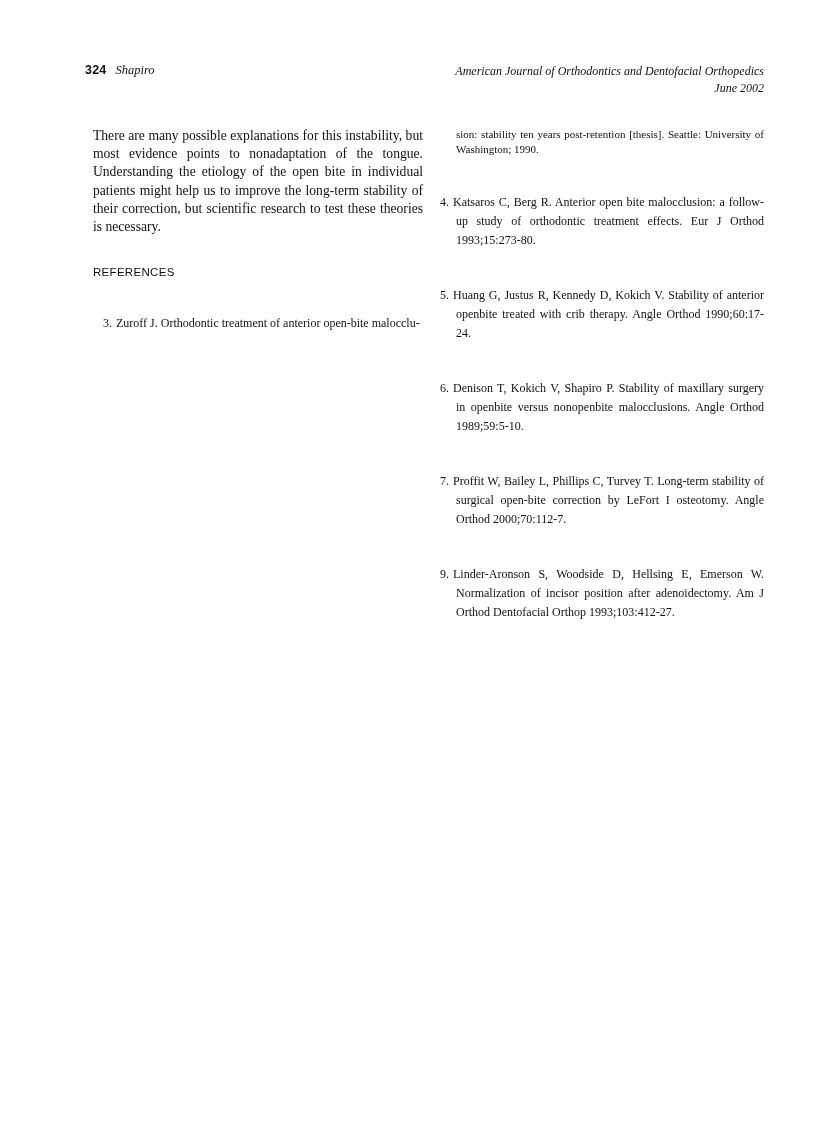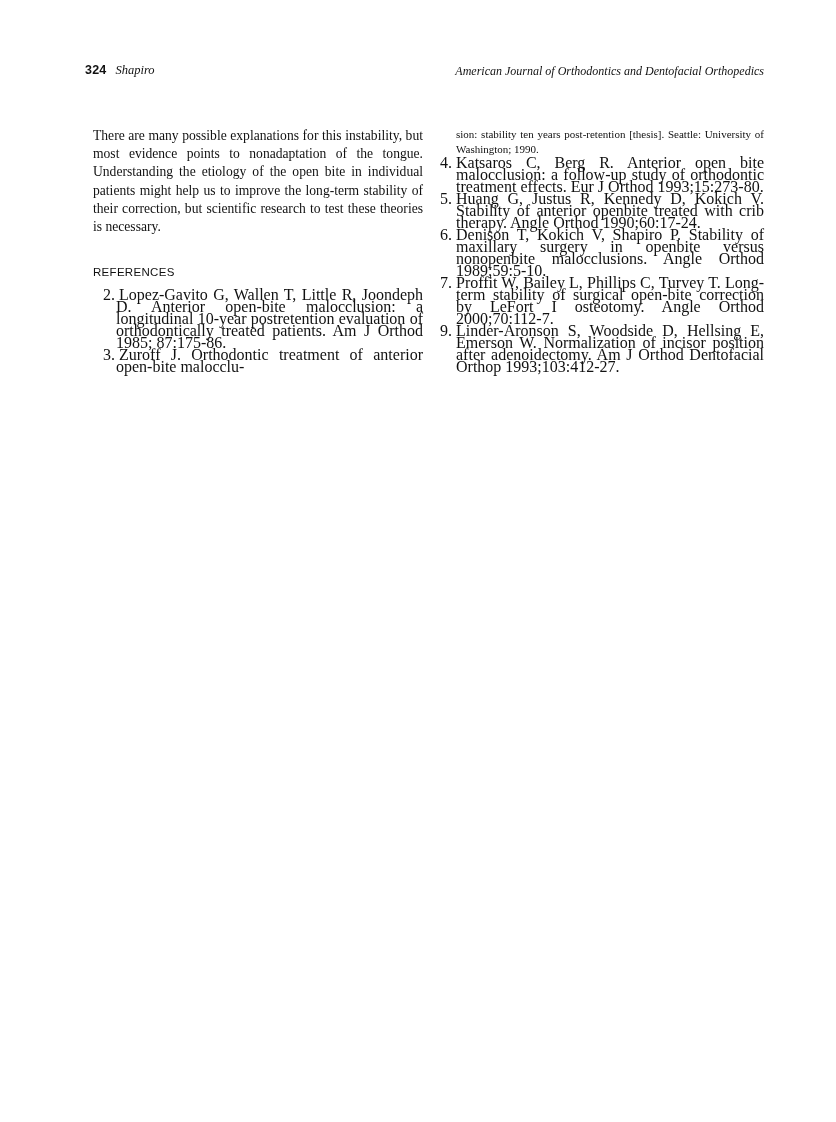--- a/index.html
+++ b/index.html
@@ -52,51 +52,52 @@
   .refs-heading {
     font-family: "Liberation Sans", sans-serif;
     font-weight: normal;
     font-size: 11.5px;
     letter-spacing: 0.3px;
     margin-top: 30px;
     margin-bottom: 11px;
   }
   .ref-list { list-style: none; }
   .ref-item {
-    font-size: 16px;
-    line-height: 12px;
+    font-size: 12px;
+    line-height: 19px;
     text-align: justify;
+    margin-top: 36px;
   }
   .col-left .ref-item { padding-left: 23px; text-indent: -13px; }
   .col-right .ref-item { padding-left: 16px; text-indent: -16px; }
   .ref-num { padding-right: 4px; }
   .ref-continuation {
     font-size: 11px;
     line-height: 15px;
     text-align: justify;
     margin-left: 16px;
   }
 </style>
 </head>
 <body>
 
 <div class="page-header">
   <div class="hdr-left">
     <span class="hdr-page-num">324</span><span class="hdr-author">Shapiro</span>
   </div>
   <div class="hdr-right">
     <div>American Journal of Orthodontics and Dentofacial Orthopedics</div>
+    <div>June 2002</div>
   </div>
 </div>
 
 <div class="col col-left">
   <p class="body-para">There are many possible explanations for this instability, but most evidence points to nonadaptation of the tongue. Understanding the etiology of the open bite in individual patients might help us to improve the long-term stability of their correction, but scientific research to test these theories is necessary.</p>
   <h2 class="refs-heading">REFERENCES</h2>
   <ol class="ref-list">
-    <li class="ref-item"><span class="ref-num">2.</span><span>Lopez-Gavito G, Wallen T, Little R, Joondeph D. Anterior open-bite malocclusion: a longitudinal 10-year postretention evaluation of orthodontically treated patients. Am J Orthod 1985; 87:175-86.</span></li>
     <li class="ref-item"><span class="ref-num">3.</span><span>Zuroff J. Orthodontic treatment of anterior open-bite malocclu-</span></li>
   </ol>
 </div>
 
 <div class="col col-right">
   <p class="ref-continuation">sion: stability ten years post-retention [thesis]. Seattle: University of Washington; 1990.</p>
   <ol class="ref-list">
     <li class="ref-item"><span class="ref-num">4.</span><span>Katsaros C, Berg R. Anterior open bite malocclusion: a follow-up study of orthodontic treatment effects. Eur J Orthod 1993;15:273-80.</span></li>
     <li class="ref-item"><span class="ref-num">5.</span><span>Huang G, Justus R, Kennedy D, Kokich V. Stability of anterior openbite treated with crib therapy. Angle Orthod 1990;60:17-24.</span></li>
     <li class="ref-item"><span class="ref-num">6.</span><span>Denison T, Kokich V, Shapiro P. Stability of maxillary surgery in openbite versus nonopenbite malocclusions. Angle Orthod 1989;59:5-10.</span></li>

